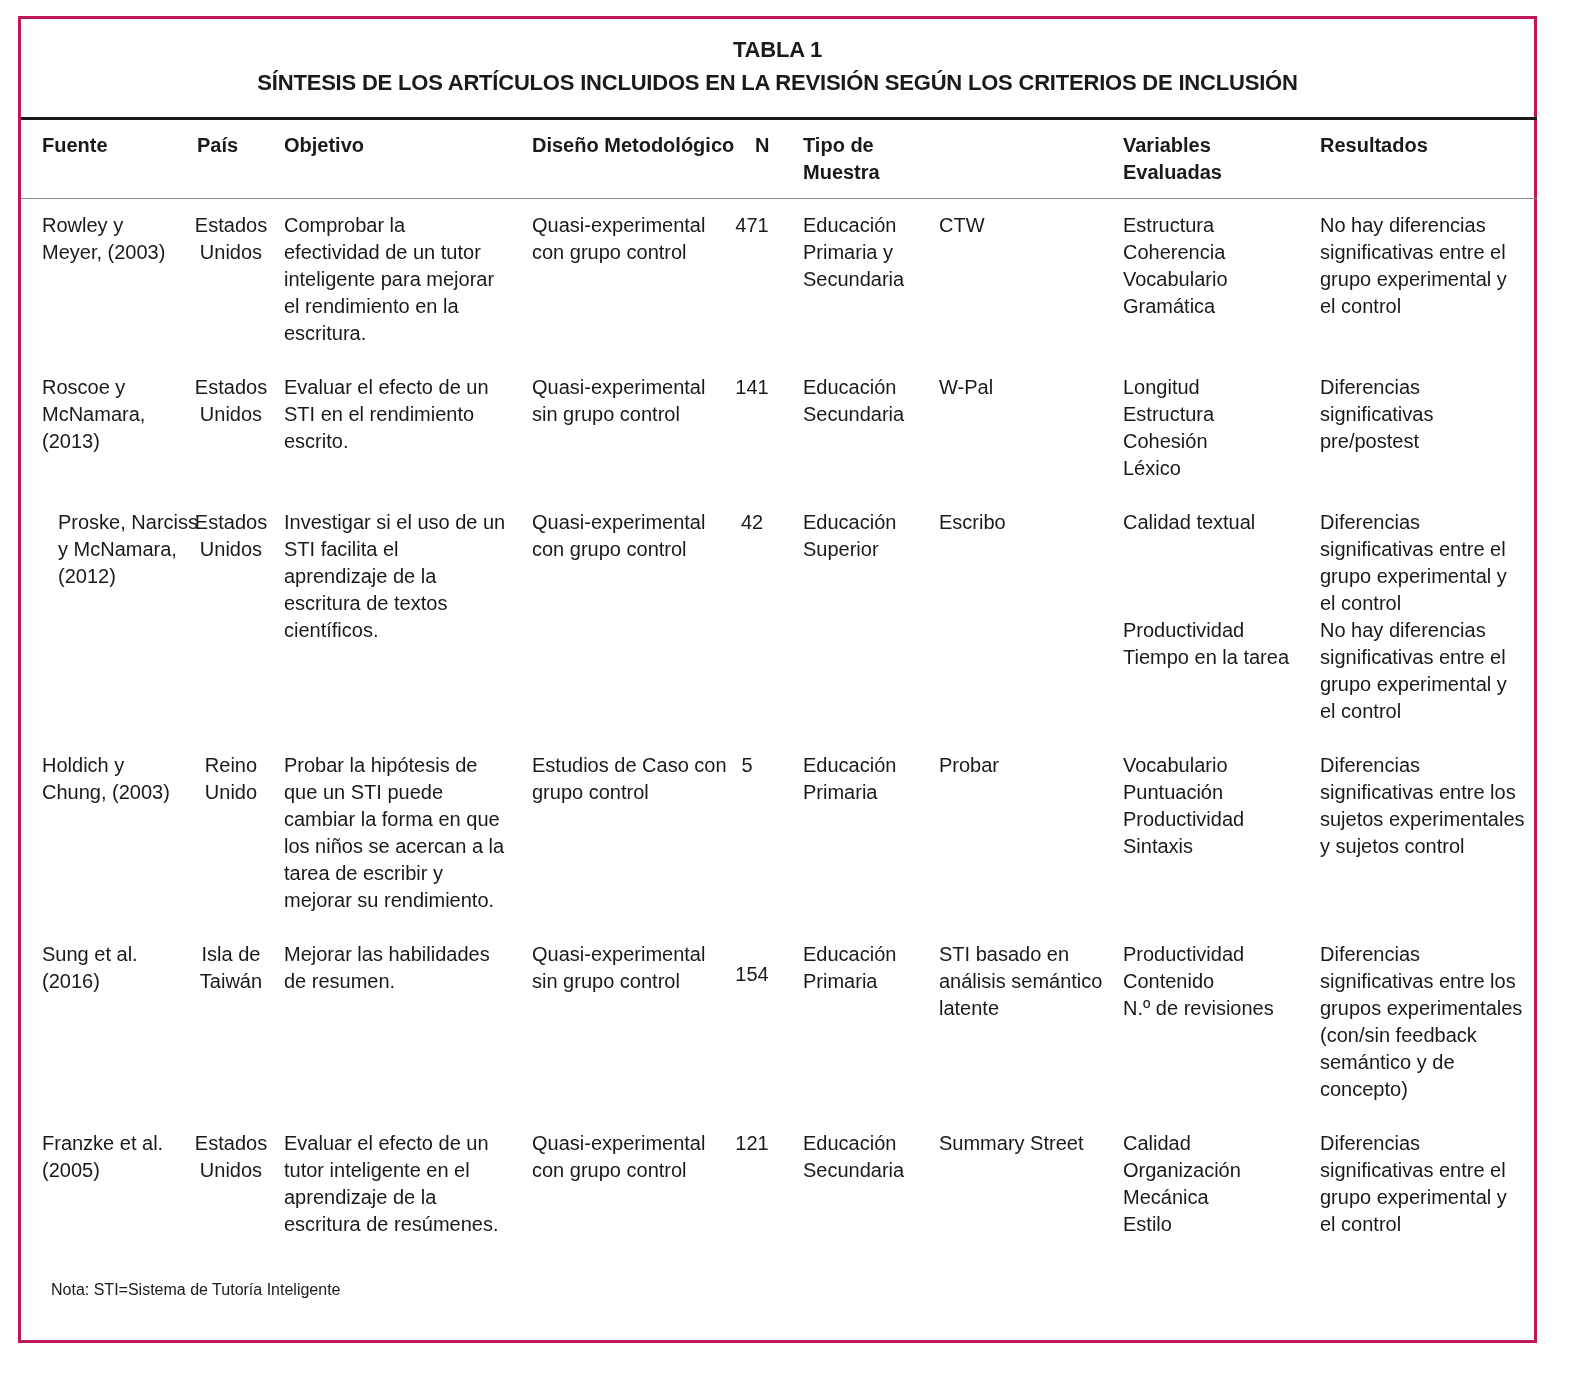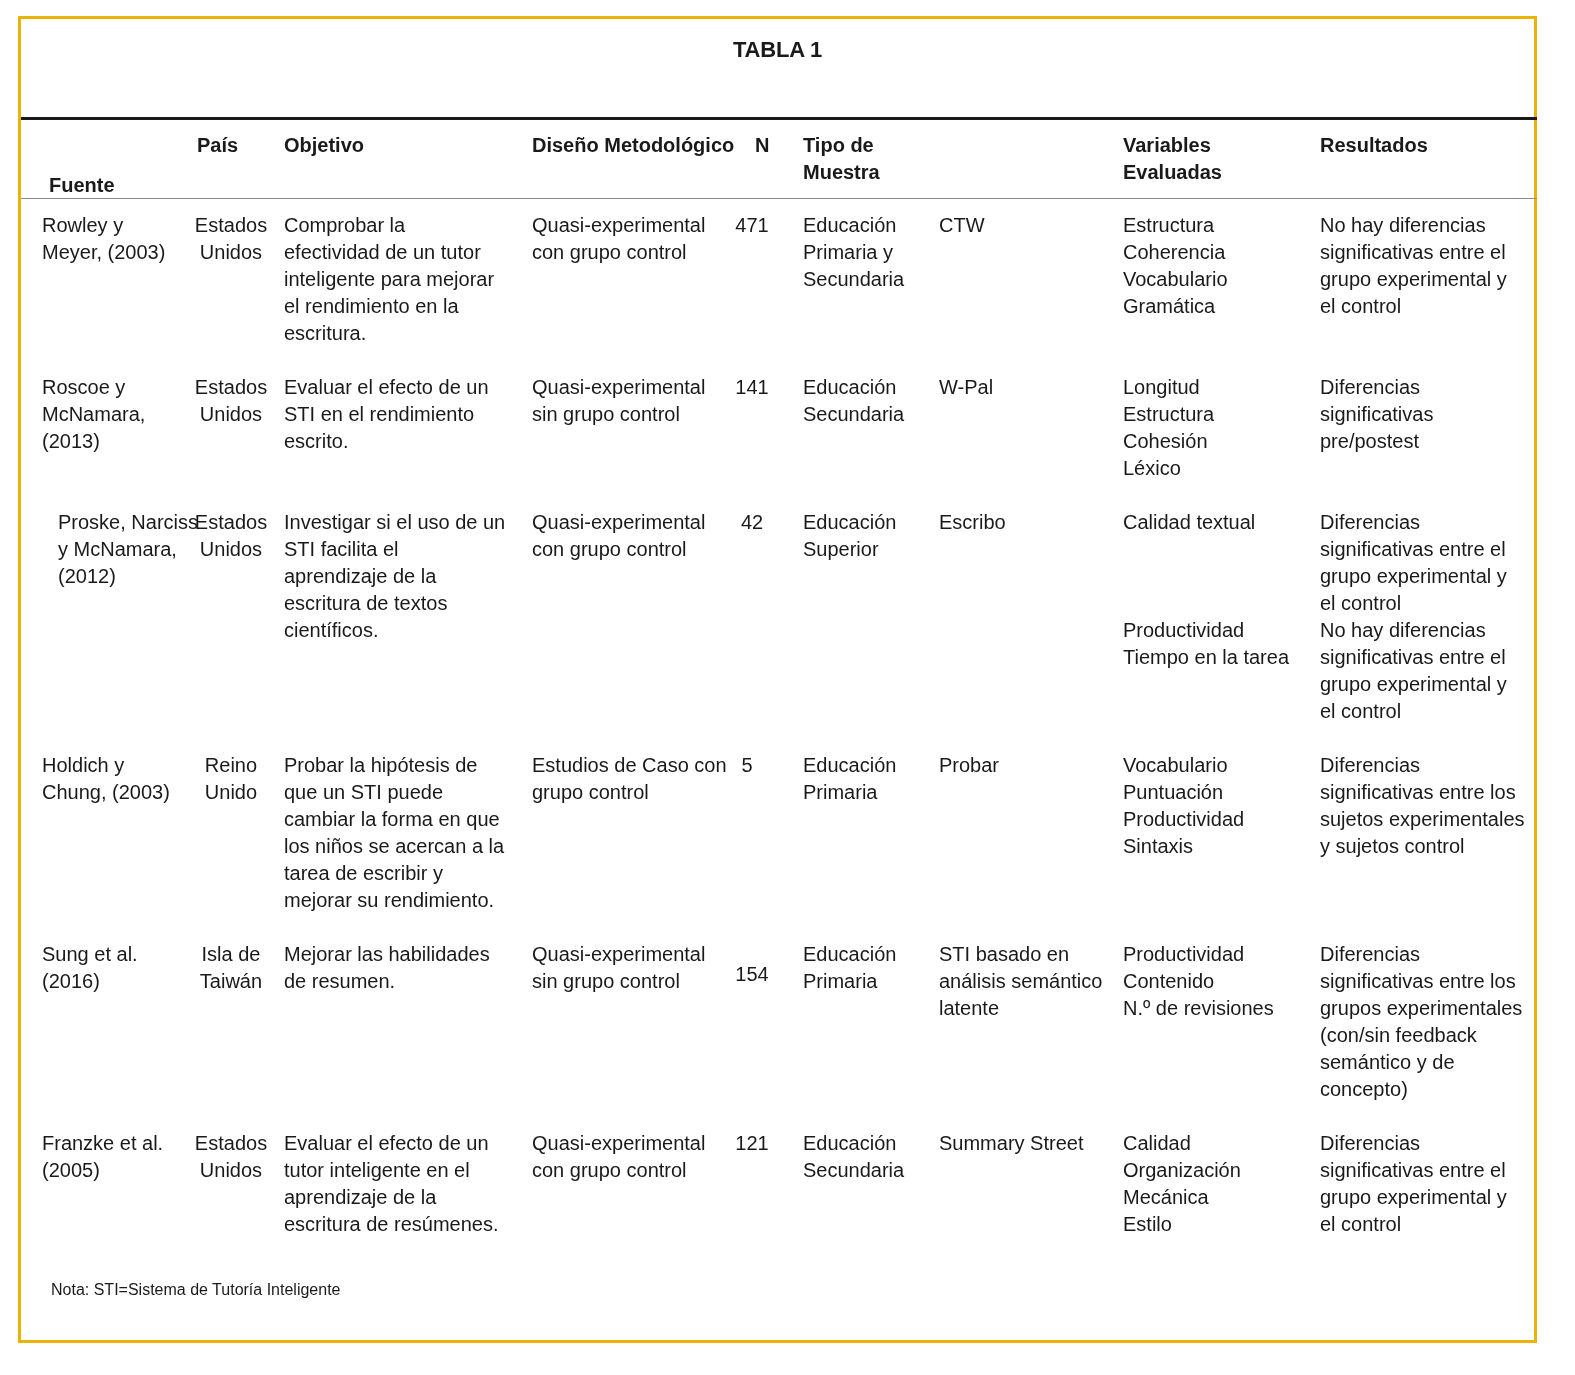--- a/index.html
+++ b/index.html
@@ -1,19 +1,19 @@
 <!DOCTYPE html>
 <html><head>
 <meta charset="utf-8">
 <style>
   html, body { margin: 0; padding: 0; background: #ffffff; }
   body { width: 1575px; height: 1375px; position: relative; font-family: "Liberation Sans", sans-serif; color: #1a1a1a; }
   .frame {
     position: absolute; left: 18px; top: 16px; width: 1519px; height: 1327px;
-    border: 3px solid #eab308; box-sizing: border-box;
+    border: 3px solid #be185d; box-sizing: border-box;
   }
   .title-block {
     position: absolute; left: 0; right: 0; top: 14px; text-align: center;
     font-weight: bold; font-size: 22px; line-height: 33px; letter-spacing: -0.2px;
   }
   .title-line { display: block; }
   .header-rule {
     position: absolute; left: 0; top: 98px; width: 1516px; height: 3px; background: #1a1a1a;
   }
   .subhead-rule {
@@ -29,24 +29,25 @@
   .note {
     position: absolute; left: 30px; top: 1260px; font-size: 16px; line-height: 22px;
   }
 </style>
 </head>
 <body>
 
 <div class="frame">
   <div class="title-block">
     <span class="title-line">TABLA 1</span>
+    <span class="title-line">SÍNTESIS DE LOS ARTÍCULOS INCLUIDOS EN LA REVISIÓN SEGÚN LOS CRITERIOS DE INCLUSIÓN</span>
   </div>
   <div class="header-rule"></div>
 
-  <div class="col hdr cell" style="left:28px;margin-top:40px;">Fuente</div>
+  <div class="col hdr cell" style="left:21px;">Fuente</div>
   <div class="col hdr cell" style="left:176px;">País</div>
   <div class="col hdr cell" style="left:263px;">Objetivo</div>
   <div class="col hdr cell" style="left:511px;">Diseño Metodológico</div>
   <div class="col hdr cell" style="left:734px;">N</div>
   <div class="col hdr cell" style="left:782px;">Tipo de
 Muestra</div>
   <div class="col hdr cell" style="left:1102px;">Variables
 Evaluadas</div>
   <div class="col hdr cell" style="left:1299px;">Resultados</div>
 

